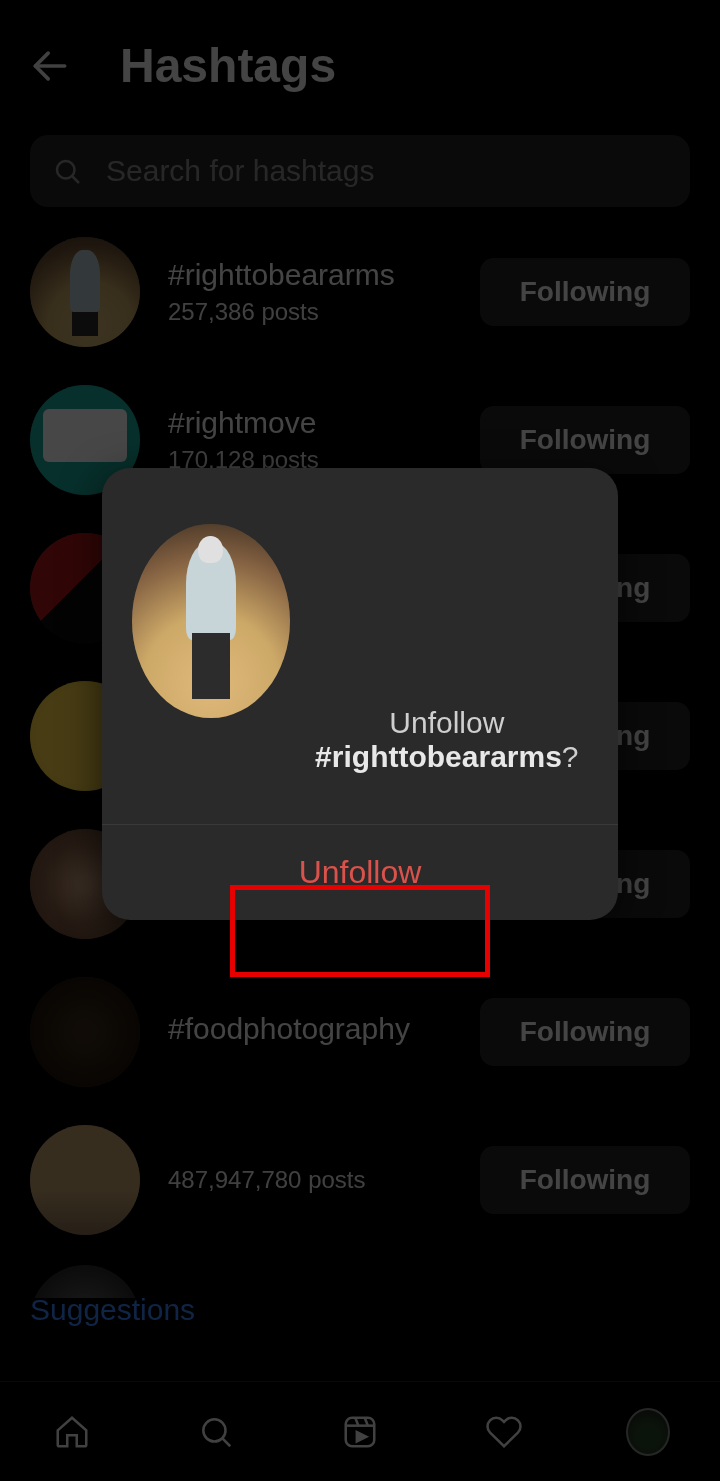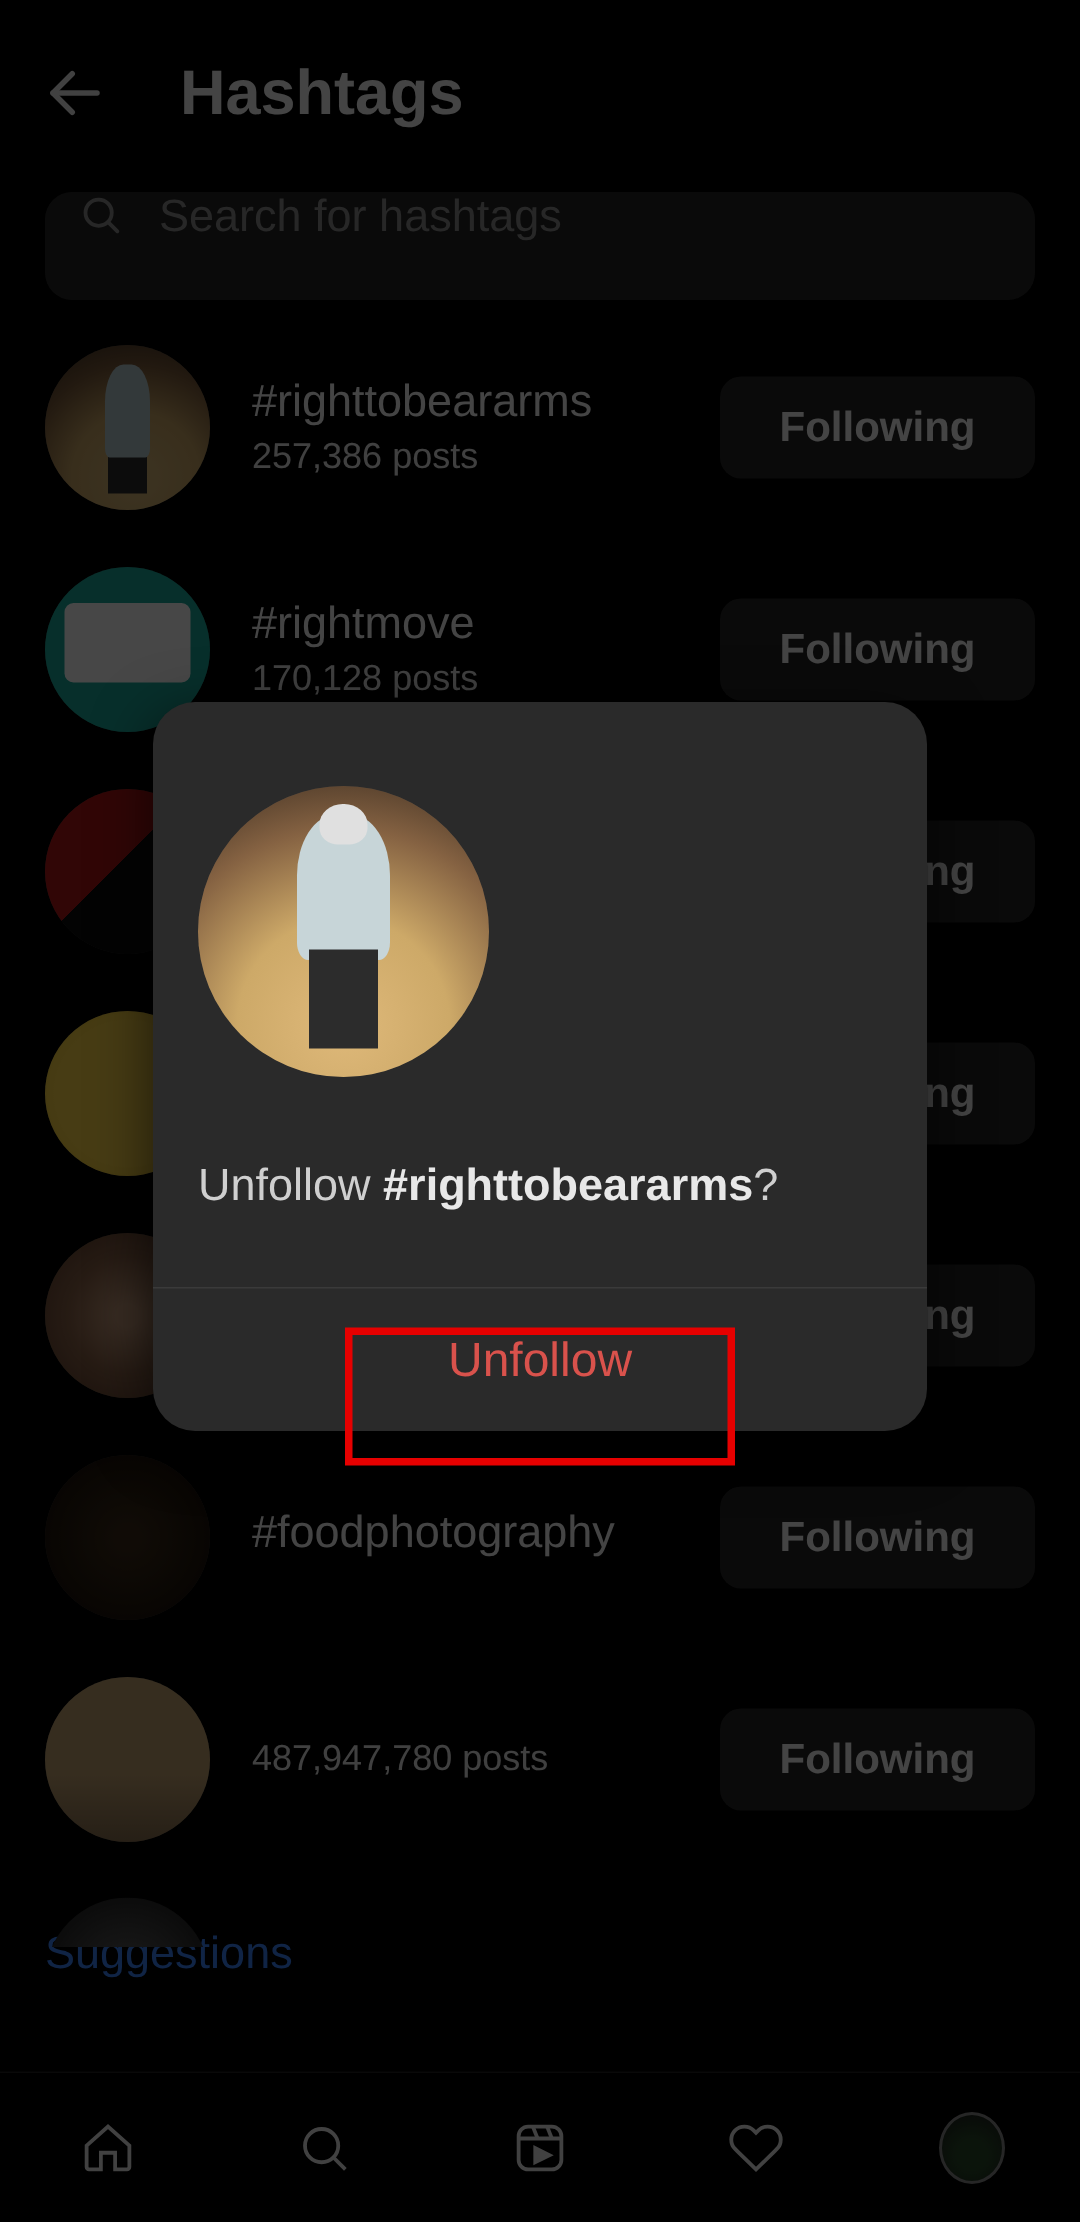--- a/index.html
+++ b/index.html
@@ -1,24 +1,24 @@
 <!DOCTYPE html>
 <html><head>
 <meta charset="utf-8">
 <style>
   * { box-sizing: border-box; margin: 0; padding: 0; }
   html, body { width: 720px; height: 1481px; background: #000; font-family: -apple-system, Helvetica, Arial, sans-serif; color: #fff; overflow: hidden; position: relative; }
 
   
   .header { display: flex; align-items: center; padding: 38px 20px 24px 28px; }
   .back-icon { width: 44px; height: 44px; color: #e8e8e8; }
-  .header-title { font-size: 42px; font-weight: 600; margin-left: 48px; color: #f2f2f2; }
-
-  
-  .search-bar { margin: 18px 30px 30px 30px; background: #262626; border-radius: 18px; height: 72px; display: flex; padding: 0 22px; }
+  .header-title { font-size: 48px; font-weight: 600; margin-left: 48px; color: #f2f2f2; }
+
+  
+  .search-bar { margin: 18px 30px 30px 30px; background: #262626; border-radius: 18px; height: 72px; display: flex; align-items: center; padding: 0 22px; }
   .search-icon { width: 30px; height: 30px; color: #8e8e8e; margin-right: 24px; }
   .search-placeholder { color: #8e8e8e; font-size: 30px; }
 
   
   .hashtag-list { padding: 0 30px; }
   .hashtag-row { display: flex; align-items: center; margin-bottom: 38px; }
   .hashtag-avatar { width: 110px; height: 110px; border-radius: 50%; flex-shrink: 0; background: #333; overflow: hidden; position: relative; }
   .hashtag-info { flex: 1; margin-left: 28px; min-width: 0; }
   .hashtag-name { font-size: 30px; color: #f5f5f5; font-weight: 400; margin-bottom: 6px; white-space: nowrap; overflow: hidden; text-overflow: ellipsis; }
   .hashtag-posts { font-size: 24px; color: #e5e5e5; }
@@ -30,21 +30,21 @@
   
   .bottom-nav { position: absolute; bottom: 0; left: 0; right: 0; height: 100px; background: #000; display: flex; align-items: center; justify-content: space-around; border-top: 1px solid #222; }
   .nav-item { width: 44px; height: 44px; display: flex; align-items: center; justify-content: center; color: #e8e8e8; }
   .nav-avatar { width: 48px; height: 48px; border-radius: 50%; border: 2px solid #888; background: radial-gradient(circle at 50% 60%, #2a4a2a 30%, #1a1a1a 100%); }
 
   
   .dim-overlay { position: absolute; inset: 0; background: rgba(0,0,0,0.72); }
 
   
   .modal { position: absolute; top: 468px; left: 102px; width: 516px; background: #2a2a2a; border-radius: 28px; overflow: hidden; box-shadow: 0 10px 40px rgba(0,0,0,0.6); }
-  .modal-top { padding: 56px 14px 50px 30px; display: flex; flex-direction: column; align-items: flex-start; }
+  .modal-top { padding: 56px 14px 50px 30px; display: flex; flex-direction: row; align-items: flex-end; }
   .modal-avatar { width: 194px; height: 194px; border-radius: 50%; overflow: hidden; position: relative; margin-bottom: 56px; background:#3a3a3a; }
   .modal-question { font-size: 30px; color: #cfcfcf; text-align: center; }
   .modal-question b { font-weight: 600; color: #e8e8e8; }
   .modal-btn { width: 100%; height: 96px; display: flex; align-items: center; justify-content: center; font-size: 32px; border-top: 1px solid #3a3a3a; background: transparent; border-left: none; border-right: none; border-bottom: none; cursor: pointer; }
   .modal-unfollow { color: #d9524c; font-weight: 500; }
   .modal-cancel { color: #f0f0f0; }
 
   
   .highlight-box { position: absolute; border: 5px solid #e60000; pointer-events: none; }
 

